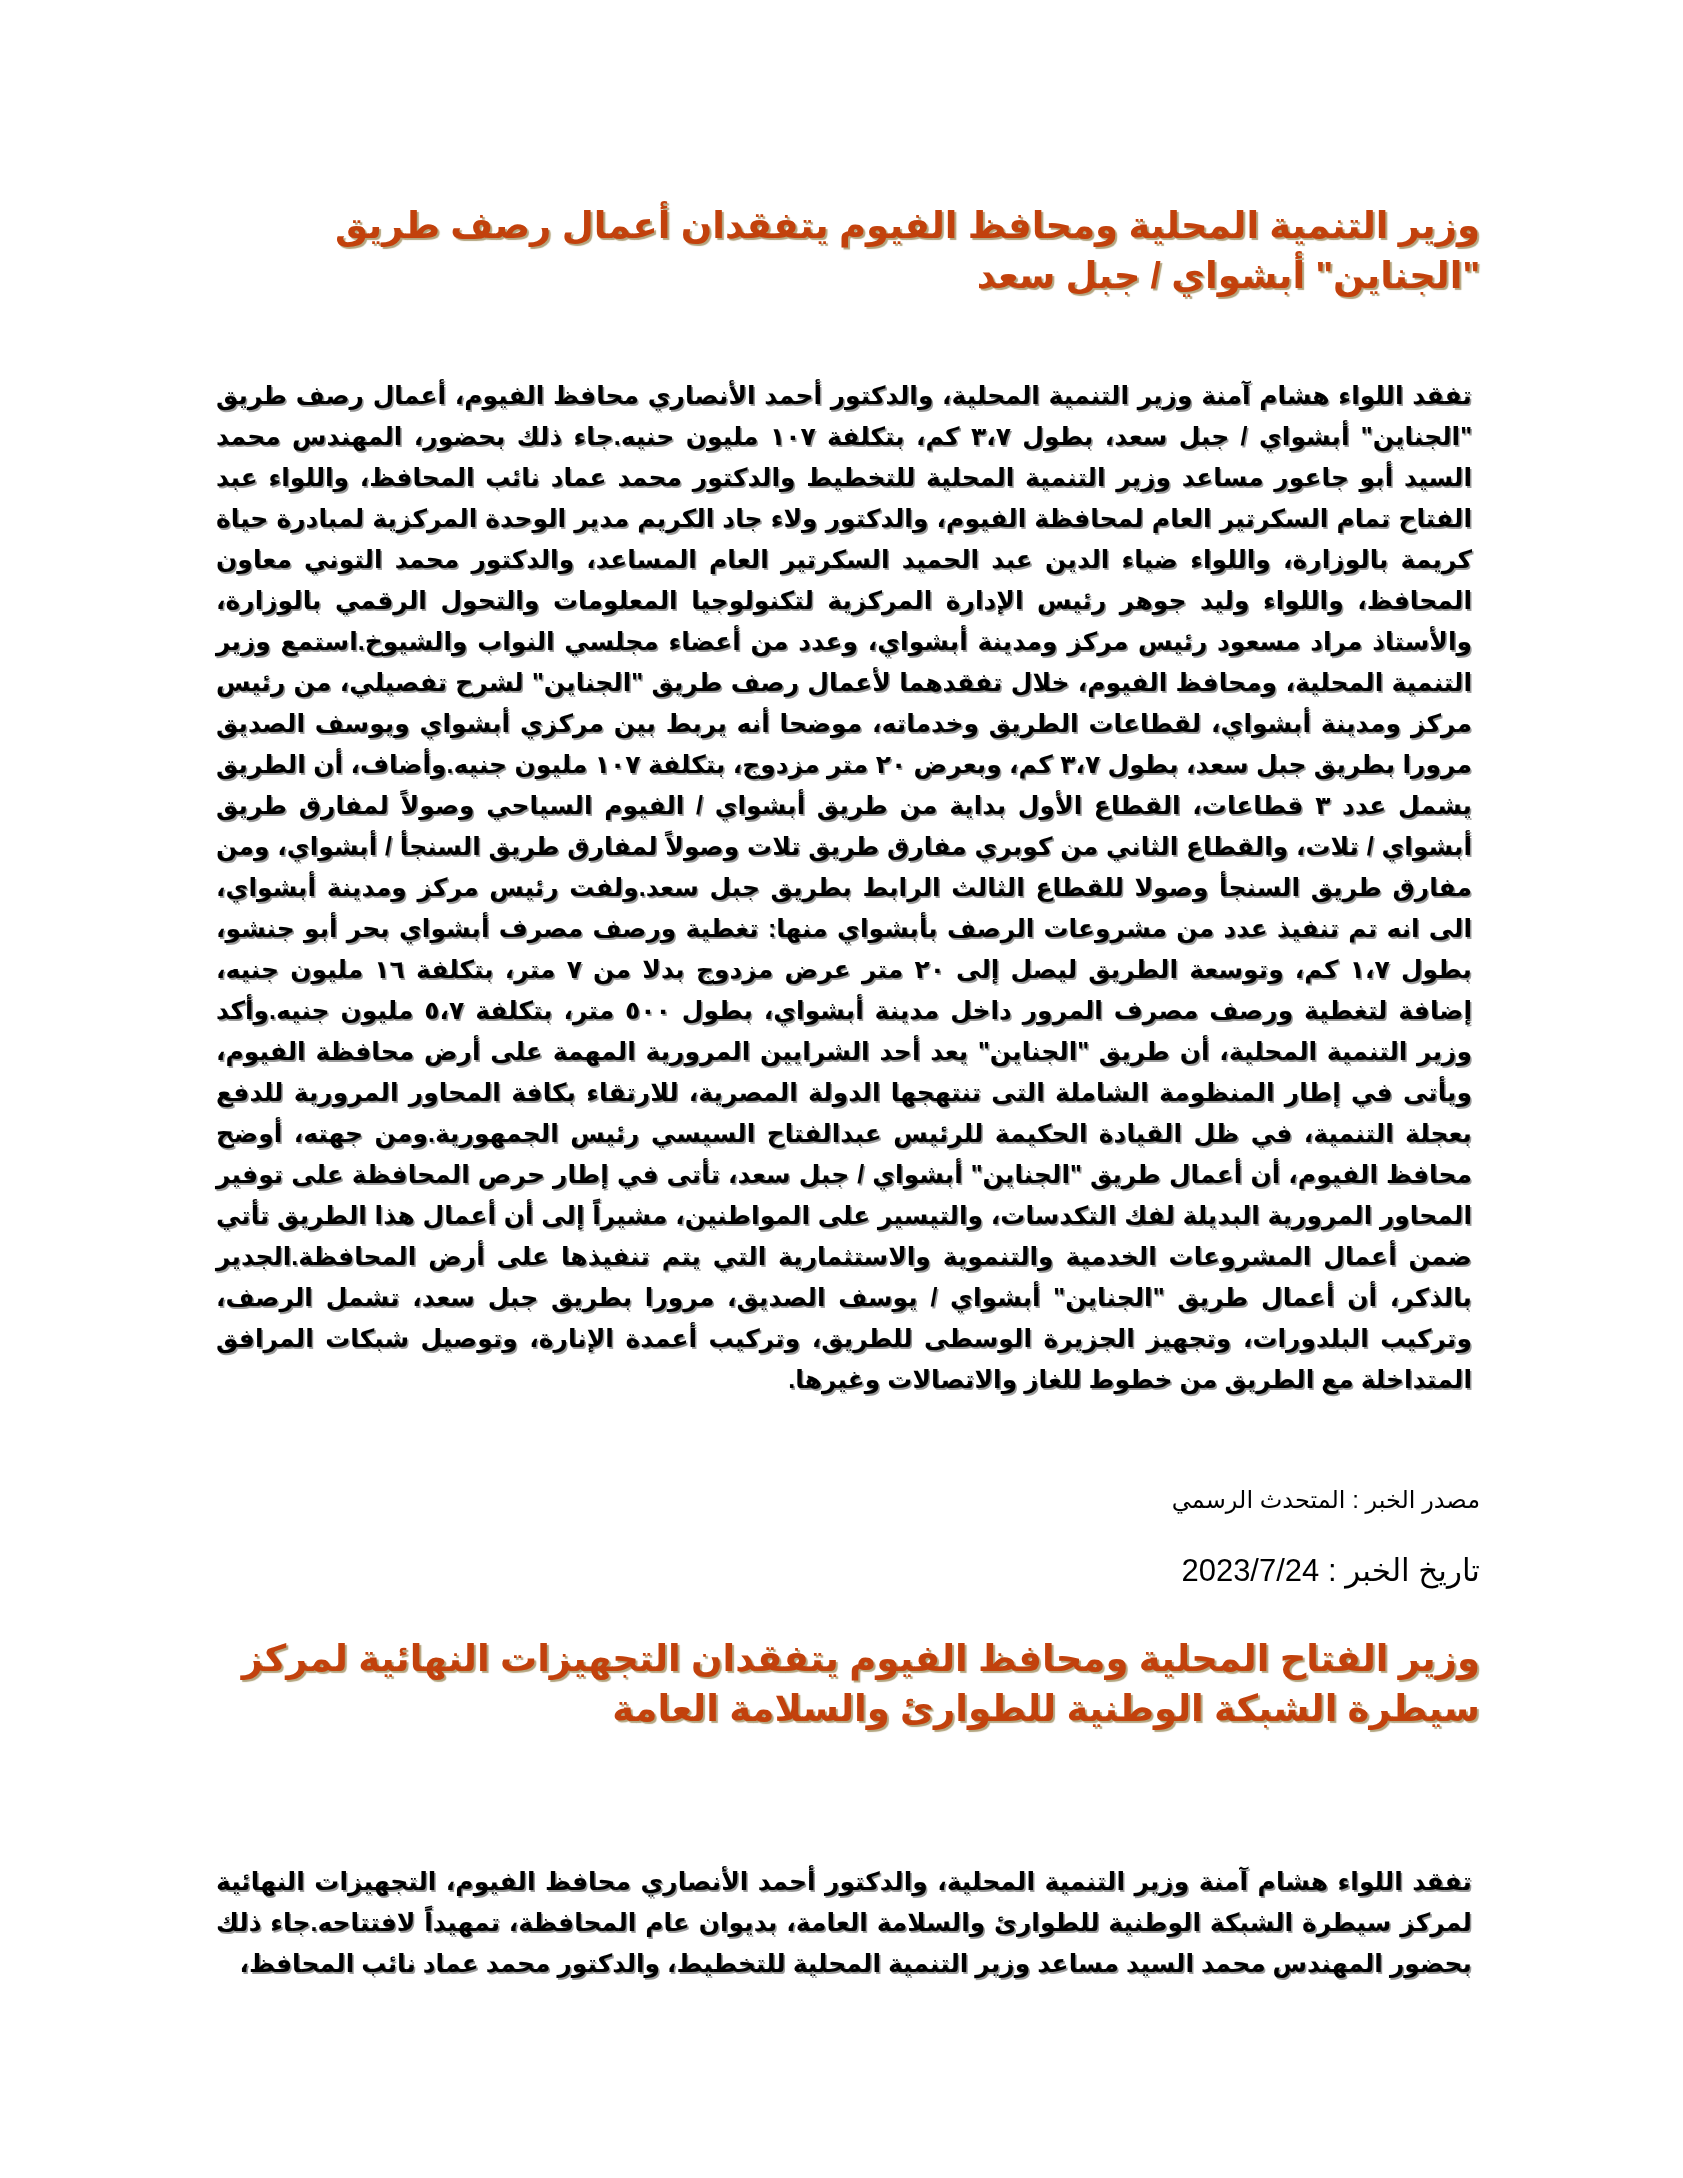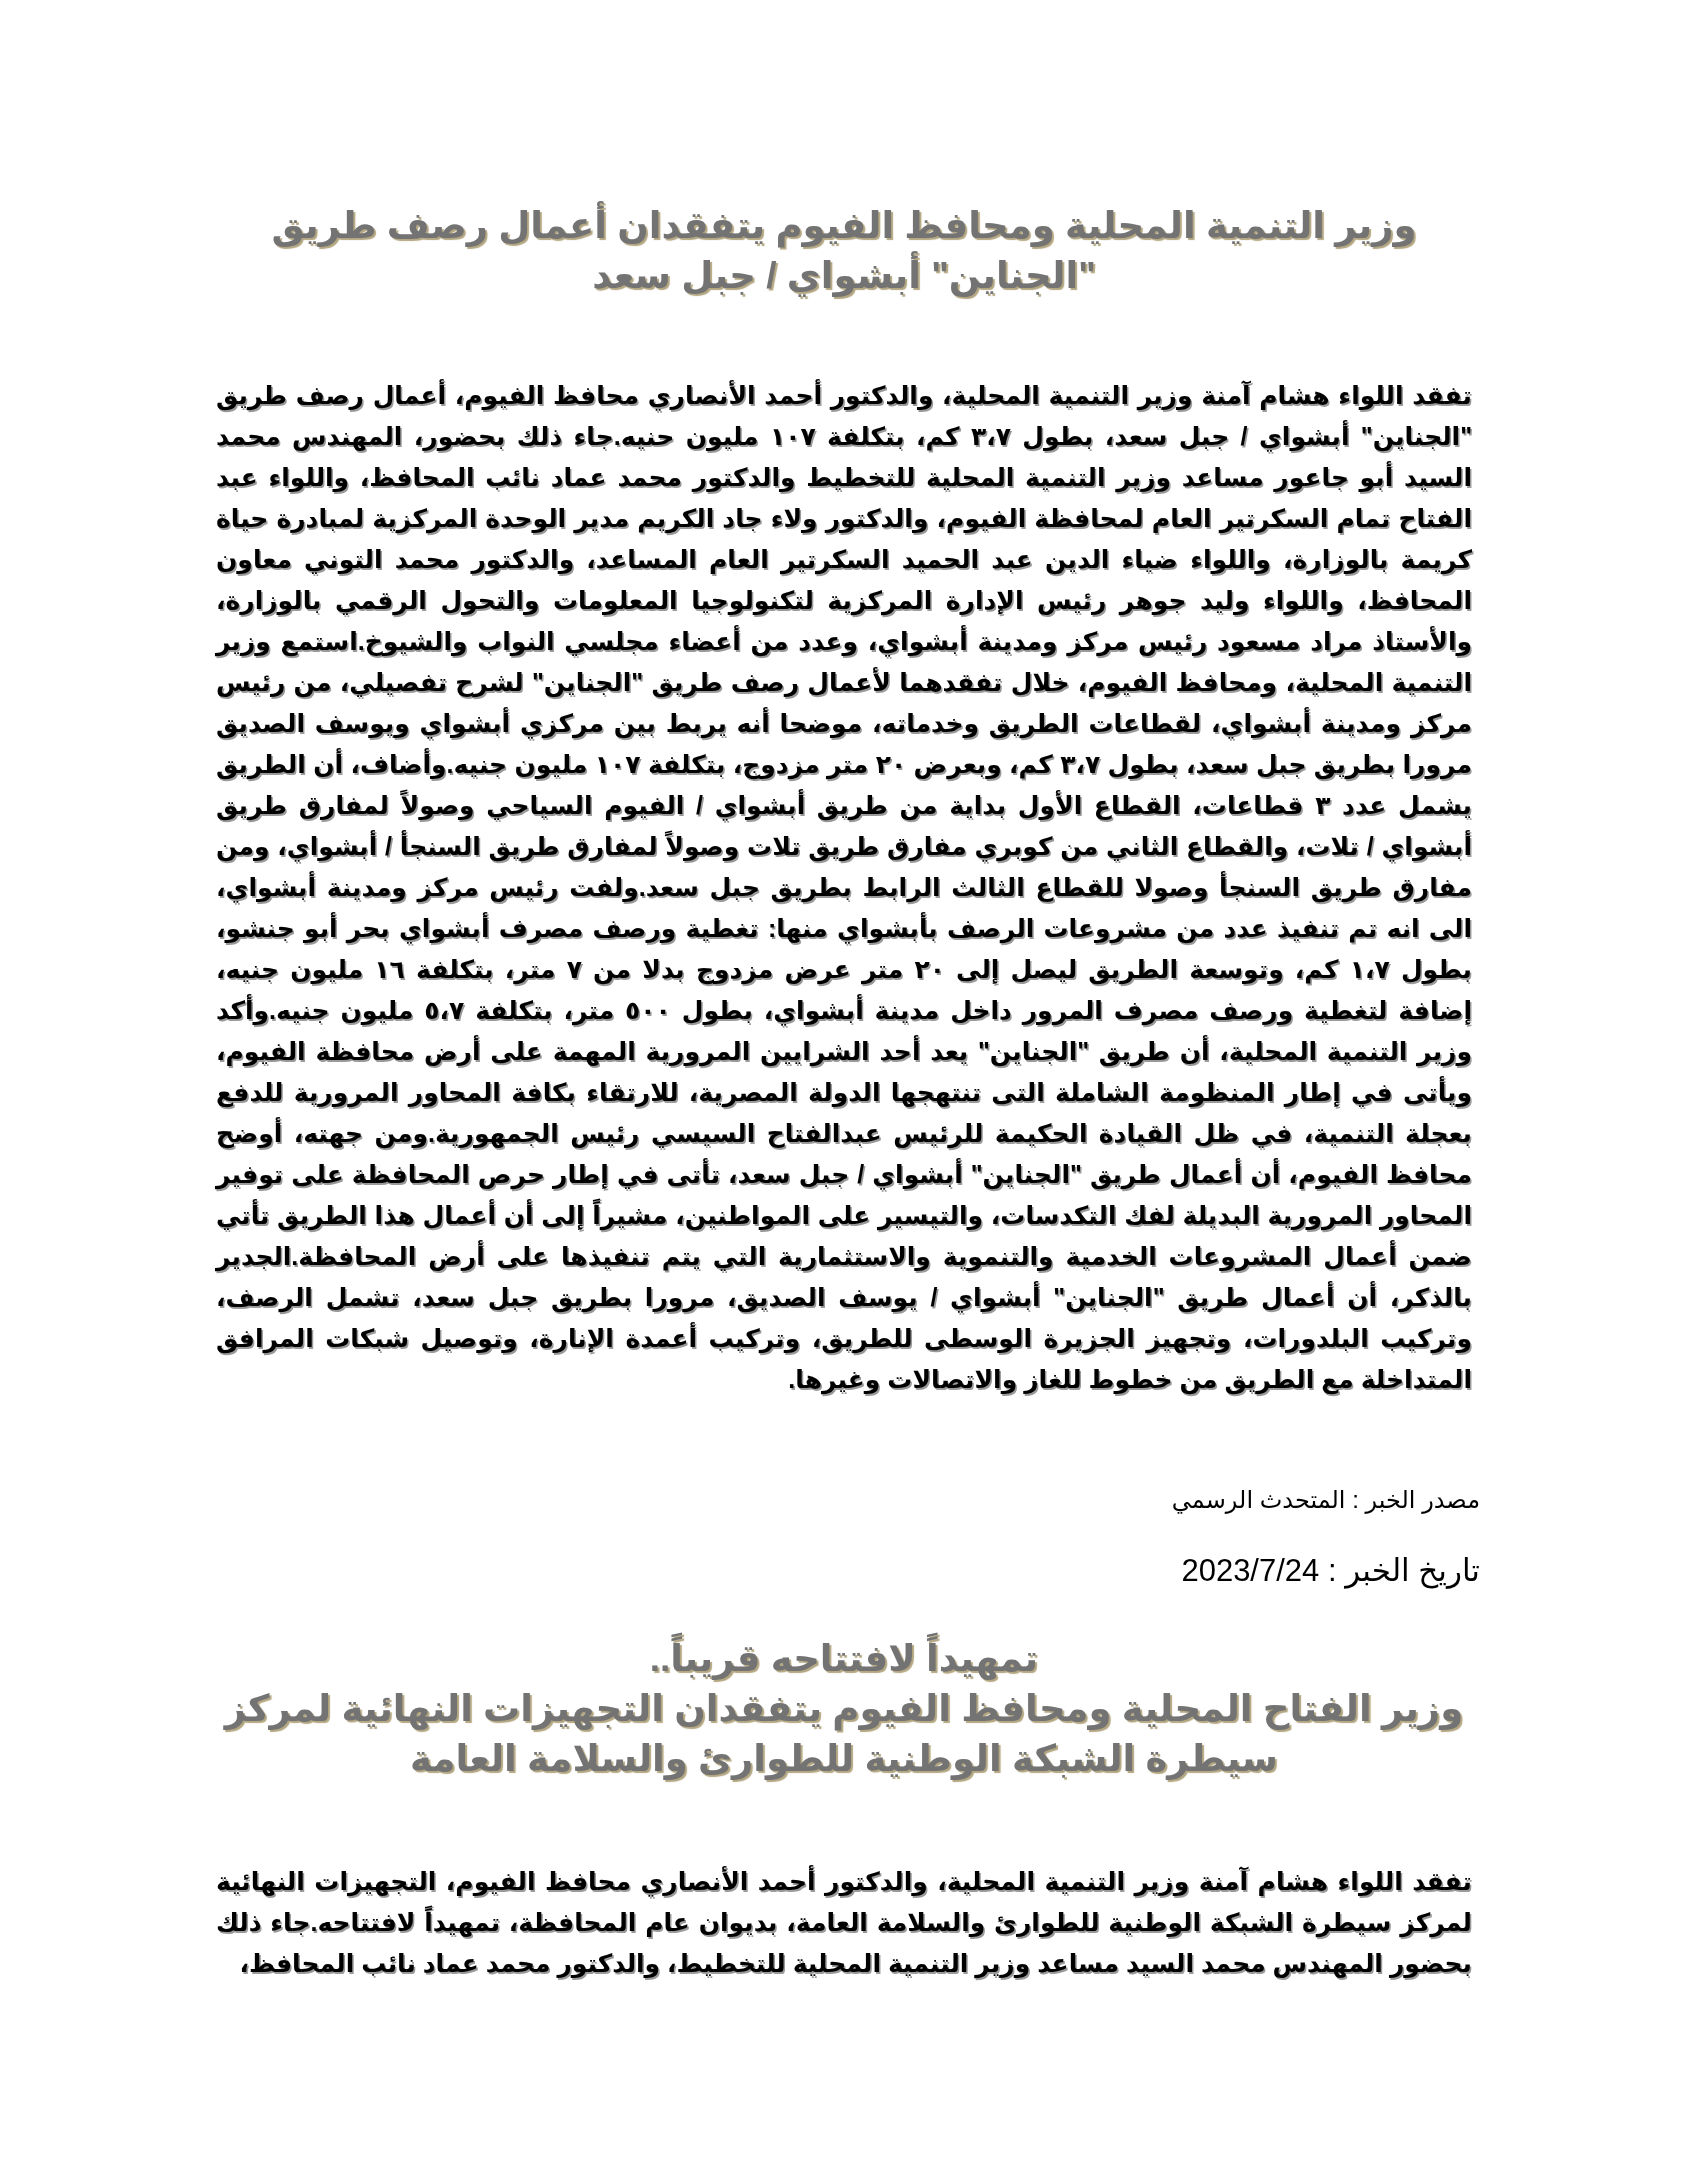--- a/index.html
+++ b/index.html
@@ -16,22 +16,22 @@
     color: #000;
   }
   .page {
     position: absolute;
     left: 208px;
     top: 0;
     width: 1272px;
     direction: rtl;
   }
   .title {
-    text-align: center;
-    color: #737373;
+    text-align: right;
+    color: #c2410c;
     font-weight: bold;
     font-size: 37px;
     line-height: 50px;
     text-shadow: 2px 2px 1px #b3a680;
     margin: 0;
   }
   .title1 { position: absolute; top: 201px; left: 0; right: 0; }
   .title2 { position: absolute; top: 1634px; left: 0; right: 0; }
   .title2 .line { display: block; }
   .body-text {
@@ -65,20 +65,19 @@
 
   <h1 class="title title1">وزير التنمية المحلية ومحافظ الفيوم يتفقدان أعمال رصف طريق "الجناين" أبشواي / جبل سعد</h1>
 
   <p class="body-text body1">تفقد اللواء هشام آمنة وزير التنمية المحلية، والدكتور أحمد الأنصاري محافظ الفيوم، أعمال رصف طريق "الجناين" أبشواي / جبل سعد، بطول ٣،٧ كم، بتكلفة ١٠٧ مليون حنيه.جاء ذلك بحضور، المهندس محمد السيد أبو جاعور مساعد وزير التنمية المحلية للتخطيط والدكتور محمد عماد نائب المحافظ، واللواء عبد الفتاح تمام السكرتير العام لمحافظة الفيوم، والدكتور ولاء جاد الكريم مدير الوحدة المركزية لمبادرة حياة كريمة بالوزارة، واللواء ضياء الدين عبد الحميد السكرتير العام المساعد، والدكتور محمد التوني معاون المحافظ، واللواء وليد جوهر رئيس الإدارة المركزية لتكنولوجيا المعلومات والتحول الرقمي بالوزارة، والأستاذ مراد مسعود رئيس مركز ومدينة أبشواي، وعدد من أعضاء مجلسي النواب والشيوخ.استمع وزير التنمية المحلية، ومحافظ الفيوم، خلال تفقدهما لأعمال رصف طريق "الجناين" لشرح تفصيلي، من رئيس مركز ومدينة أبشواي، لقطاعات الطريق وخدماته، موضحا أنه يربط بين مركزي أبشواي ويوسف الصديق مرورا بطريق جبل سعد، بطول ٣،٧ كم، وبعرض ٢٠ متر مزدوج، بتكلفة ١٠٧ مليون جنيه.وأضاف، أن الطريق يشمل عدد ٣ قطاعات، القطاع الأول بداية من طريق أبشواي / الفيوم السياحي وصولاً لمفارق طريق أبشواي / تلات، والقطاع الثاني من كوبري مفارق طريق تلات وصولاً لمفارق طريق السنجأ / أبشواي، ومن مفارق طريق السنجأ وصولا للقطاع الثالث الرابط بطريق جبل سعد.ولفت رئيس مركز ومدينة أبشواي، الى انه تم تنفيذ عدد من مشروعات الرصف بأبشواي منها: تغطية ورصف مصرف أبشواي بحر أبو جنشو، بطول ١،٧ كم، وتوسعة الطريق ليصل إلى ٢٠ متر عرض مزدوج بدلا من ٧ متر، بتكلفة ١٦ مليون جنيه، إضافة لتغطية ورصف مصرف المرور داخل مدينة أبشواي، بطول ٥٠٠ متر، بتكلفة ٥،٧ مليون جنيه.وأكد وزير التنمية المحلية، أن طريق "الجناين" يعد أحد الشرايين المرورية المهمة على أرض محافظة الفيوم، ويأتى في إطار المنظومة الشاملة التى تنتهجها الدولة المصرية، للارتقاء بكافة المحاور المرورية للدفع بعجلة التنمية، في ظل القيادة الحكيمة للرئيس عبدالفتاح السيسي رئيس الجمهورية.ومن جهته، أوضح محافظ الفيوم، أن أعمال طريق "الجناين" أبشواي / جبل سعد، تأتى في إطار حرص المحافظة على توفير المحاور المرورية البديلة لفك التكدسات، والتيسير على المواطنين، مشيراً إلى أن أعمال هذا الطريق تأتي ضمن أعمال المشروعات الخدمية والتنموية والاستثمارية التي يتم تنفيذها على أرض المحافظة.الجدير بالذكر، أن أعمال طريق "الجناين" أبشواي / يوسف الصديق، مرورا بطريق جبل سعد، تشمل الرصف، وتركيب البلدورات، وتجهيز الجزيرة الوسطى للطريق، وتركيب أعمدة الإنارة، وتوصيل شبكات المرافق المتداخلة مع الطريق من خطوط للغاز والاتصالات وغيرها.</p>
 
   <p class="meta meta-source"><span>مصدر الخبر : </span><span>المتحدث الرسمي</span></p>
 
   <p class="meta meta-date"><span>تاريخ الخبر : </span><span>2023/7/24</span></p>
 
   <h1 class="title title2">
-    <span class="line">تمهيداً لافتتاحه قريباً..</span>
     <span class="line">وزير الفتاح المحلية ومحافظ الفيوم يتفقدان التجهيزات النهائية لمركز سيطرة الشبكة الوطنية للطوارئ والسلامة العامة</span>
   </h1>
 
   <p class="body-text body2">تفقد اللواء هشام آمنة وزير التنمية المحلية، والدكتور أحمد الأنصاري محافظ الفيوم، التجهيزات النهائية لمركز سيطرة الشبكة الوطنية للطوارئ والسلامة العامة، بديوان عام المحافظة، تمهيداً لافتتاحه.جاء ذلك بحضور المهندس محمد السيد مساعد وزير التنمية المحلية للتخطيط، والدكتور محمد عماد نائب المحافظ،</p>
 
 </div>
 
 
 </body></html>

